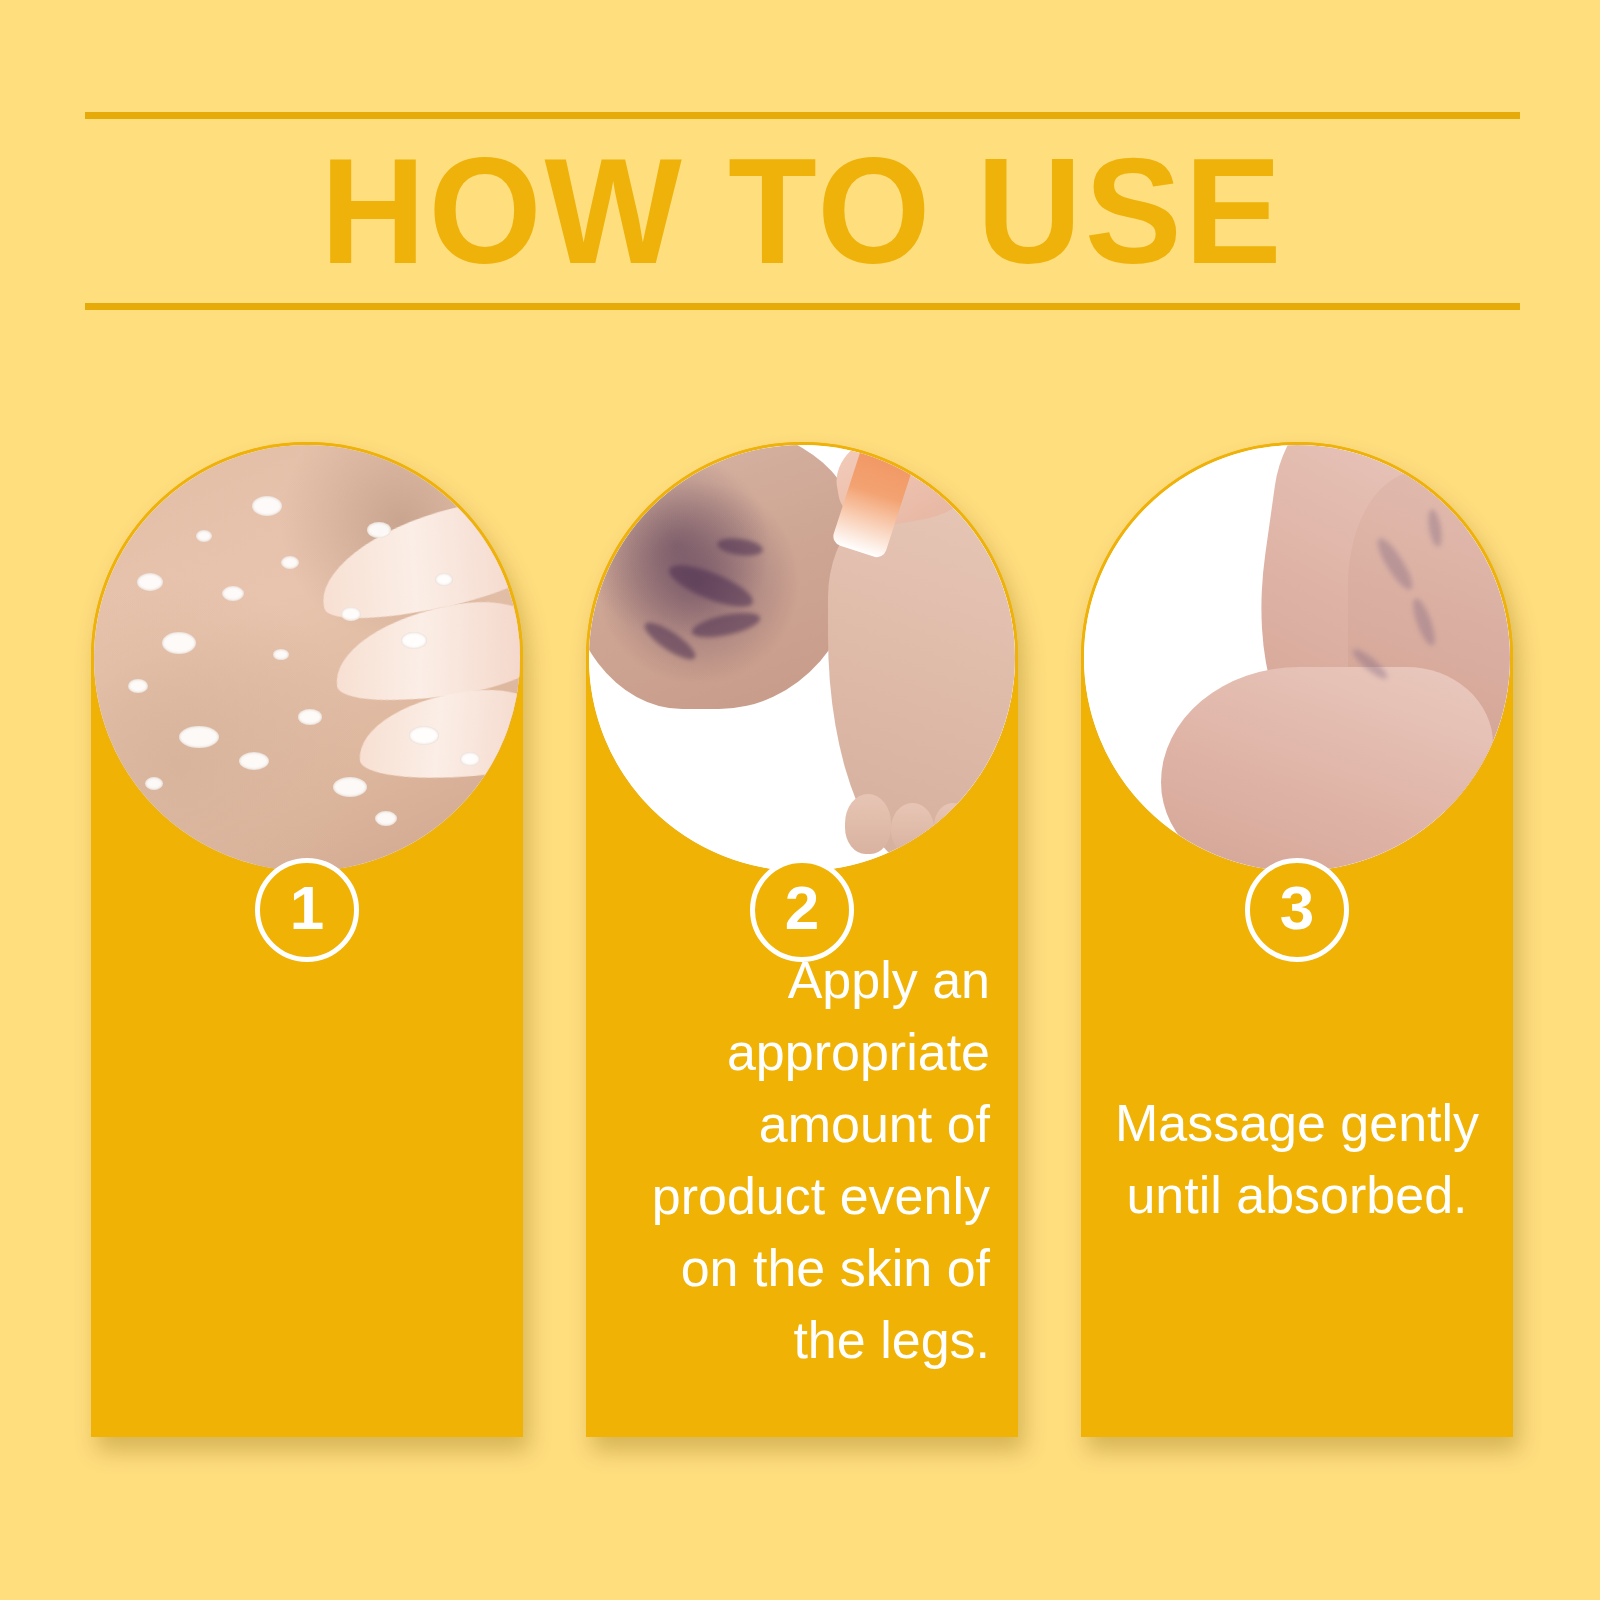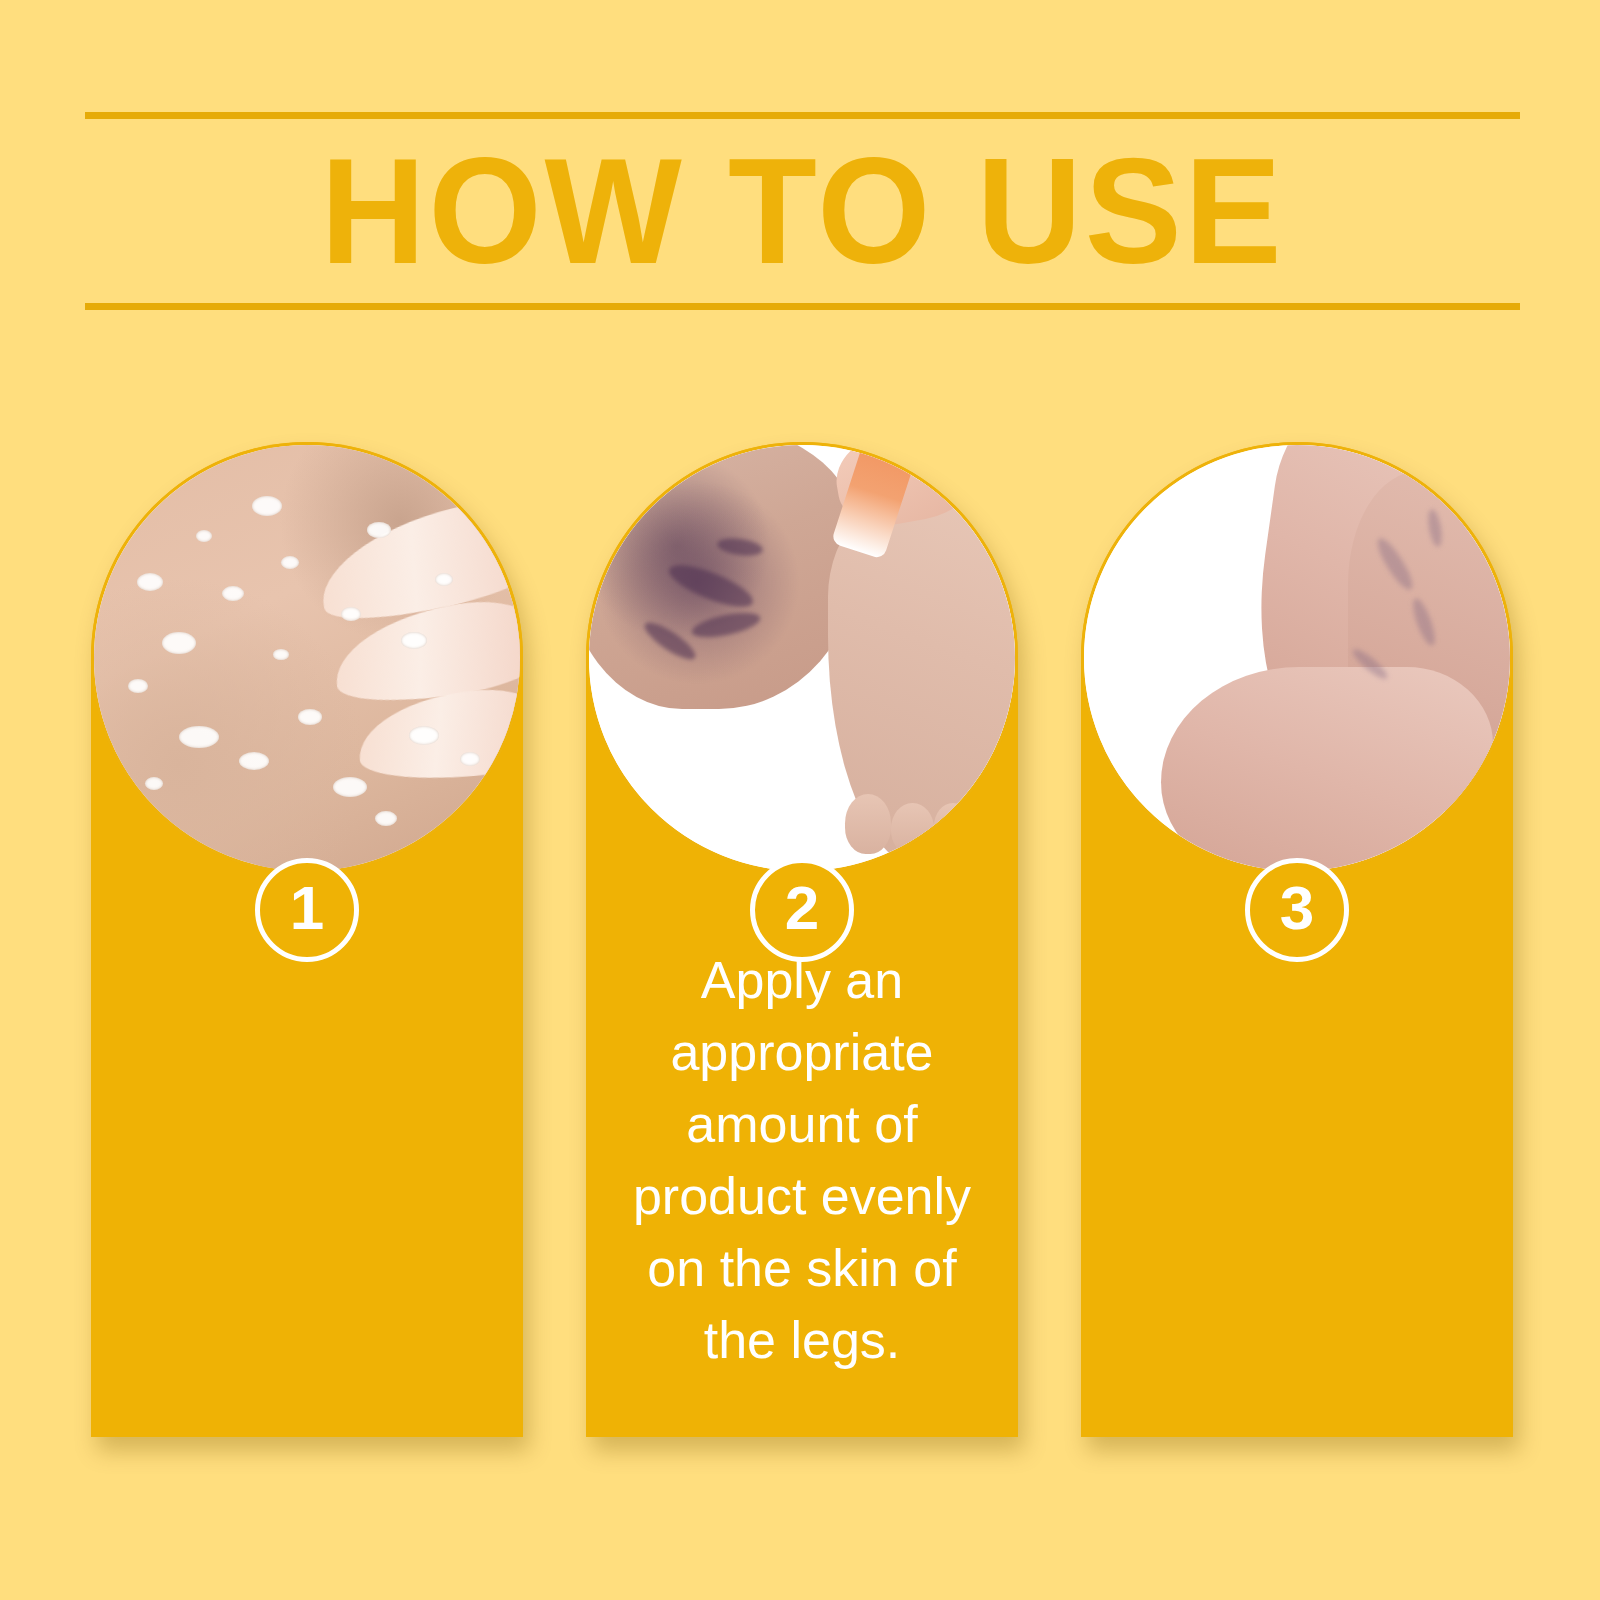--- a/index.html
+++ b/index.html
@@ -165,21 +165,21 @@
     position:absolute;
     left:28px; right:28px;
     text-align:center;
     color:#ffffff;
     font-size:52px;
     line-height:72px;
     font-family:"Liberation Sans", sans-serif;
     font-weight:normal;
   }
   .card-text.c1{top:645px;}
-  .card-text.c2{top:502px;}
+  .card-text.c2{top:502px;text-align:right;}
   .card-text.c3{top:645px;}
 </style>
 </head>
 <body>
 
 <div id="title-block">
   <div class="rule"></div>
   <div id="page-title">HOW TO USE</div>
   <div class="rule"></div>
 </div>
@@ -253,15 +253,16 @@
         <div class="p3-limb p3-b"></div>
         <div class="p3-vein" style="left:66%;top:26%;width:60px;height:16px;transform:rotate(58deg);"></div>
         <div class="p3-vein" style="left:74%;top:40%;width:50px;height:14px;transform:rotate(70deg);"></div>
         <div class="p3-vein" style="left:62%;top:50%;width:44px;height:12px;transform:rotate(40deg);"></div>
         <div class="p3-vein" style="left:78%;top:18%;width:38px;height:12px;transform:rotate(80deg);"></div>
       </div>
     </div>
     <div class="badge">
       <span>3</span>
     </div>
+    <div class="card-text c3">Massage gently until absorbed.</div>
   </div>
 
 </div>
 
 </body></html>

